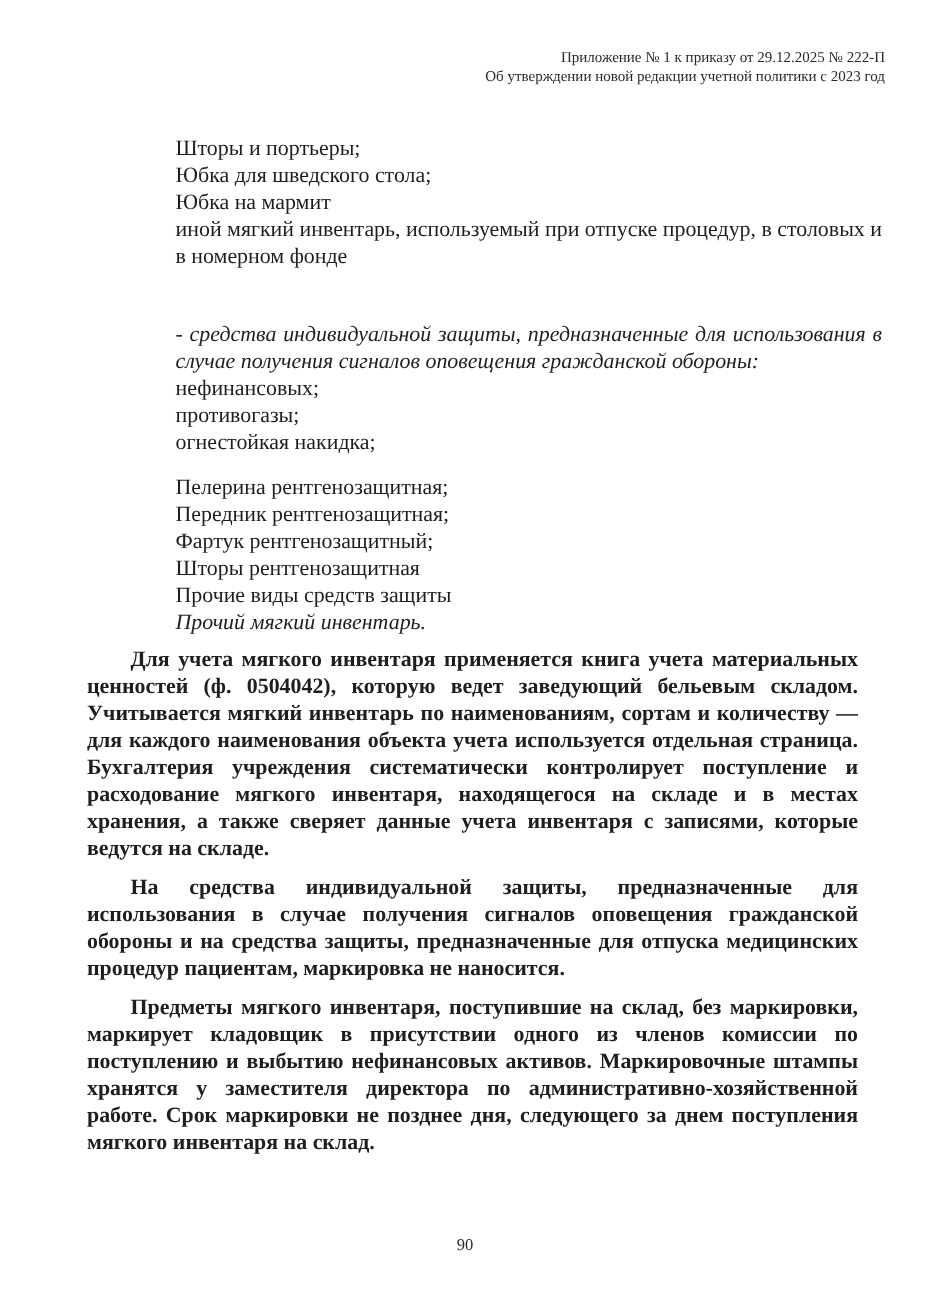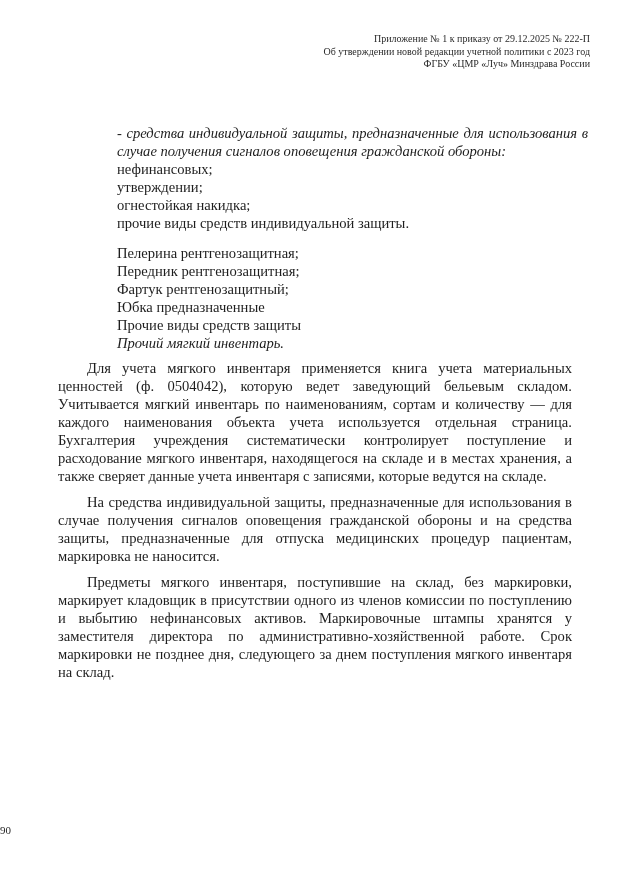--- a/index.html
+++ b/index.html
@@ -39,59 +39,64 @@
   .block.indented {
     margin-left: 59px;
   }
   .gap-lg { margin-top: 34px; }
   .gap-md { margin-top: 12px; }
   .italic { font-style: italic; }
   .para {
     margin: 8px 16px 0 0;
     text-indent: 29px;
     text-align: justify;
+    font-weight: bold;
   }
   .para.first { margin-top: 7px; }
   .doc-footer {
     position: absolute;
     top: 824px;
     left: 0;
     width: 100%;
-    text-align: left;
+    text-align: center;
     font-size: 11px;
     color: #2a2a2a;
   }
 </style>
 </head>
 <body>
 
 <div class="page">
 
   <div class="doc-header">
     <div>Приложение № 1 к приказу от 29.12.2025 № 222-П</div>
     <div>Об утверждении новой редакции учетной политики с 2023 год</div>
-    <div>ФГБУ «ЦМР «Луч» Минздрава России</div>
   </div>
 
   <div class="doc-content">
 
+    <div class="block indented">
+      <div>Шторы и портьеры;</div>
+      <div>Юбка для шведского стола;</div>
+      <div>Юбка на мармит</div>
+      <div>иной мягкий инвентарь, используемый при отпуске процедур, в столовых и в номерном фонде</div>
+    </div>
 
     <div class="block indented gap-lg">
       <div class="italic">- средства индивидуальной защиты, предназначенные для использования в случае получения сигналов оповещения гражданской обороны:</div>
       <div>нефинансовых;</div>
-      <div>утверждении;</div>
+      <div>противогазы;</div>
       <div>огнестойкая накидка;</div>
-      <div>прочие виды средств индивидуальной защиты.</div>
     </div>
 
     <div class="block indented gap-md">
       <div>Пелерина рентгенозащитная;</div>
       <div>Передник рентгенозащитная;</div>
       <div>Фартук рентгенозащитный;</div>
-      <div>Юбка предназначенные</div>
+      <div>Шторы рентгенозащитная</div>
       <div>Прочие виды средств защиты</div>
       <div class="italic">Прочий мягкий инвентарь.</div>
     </div>
 
     <p class="para first">Для учета мягкого инвентаря применяется книга учета материальных ценностей (ф. 0504042), которую ведет заведующий бельевым складом. Учитывается мягкий инвентарь по наименованиям, сортам и количеству — для каждого наименования объекта учета используется отдельная страница. Бухгалтерия учреждения систематически контролирует поступление и расходование мягкого инвентаря, находящегося на складе и в местах хранения, а также сверяет данные учета инвентаря с записями, которые ведутся на складе.</p>
     <p class="para">На средства индивидуальной защиты, предназначенные для использования в случае получения сигналов оповещения гражданской обороны и на средства защиты, предназначенные для отпуска медицинских процедур пациентам, маркировка не наносится.</p>
     <p class="para">Предметы мягкого инвентаря, поступившие на склад, без маркировки, маркирует кладовщик в присутствии одного из членов комиссии по поступлению и выбытию нефинансовых активов. Маркировочные штампы хранятся у заместителя директора по административно-хозяйственной работе. Срок маркировки не позднее дня, следующего за днем поступления мягкого инвентаря на склад.</p>
 
   </div>
 

